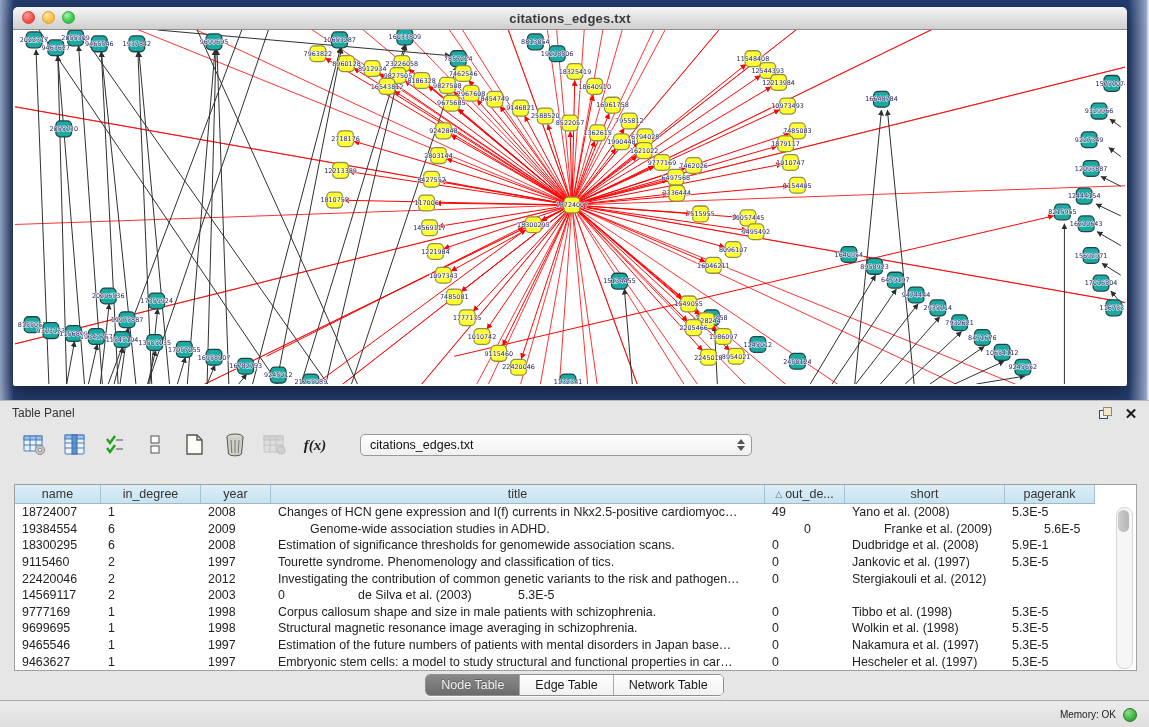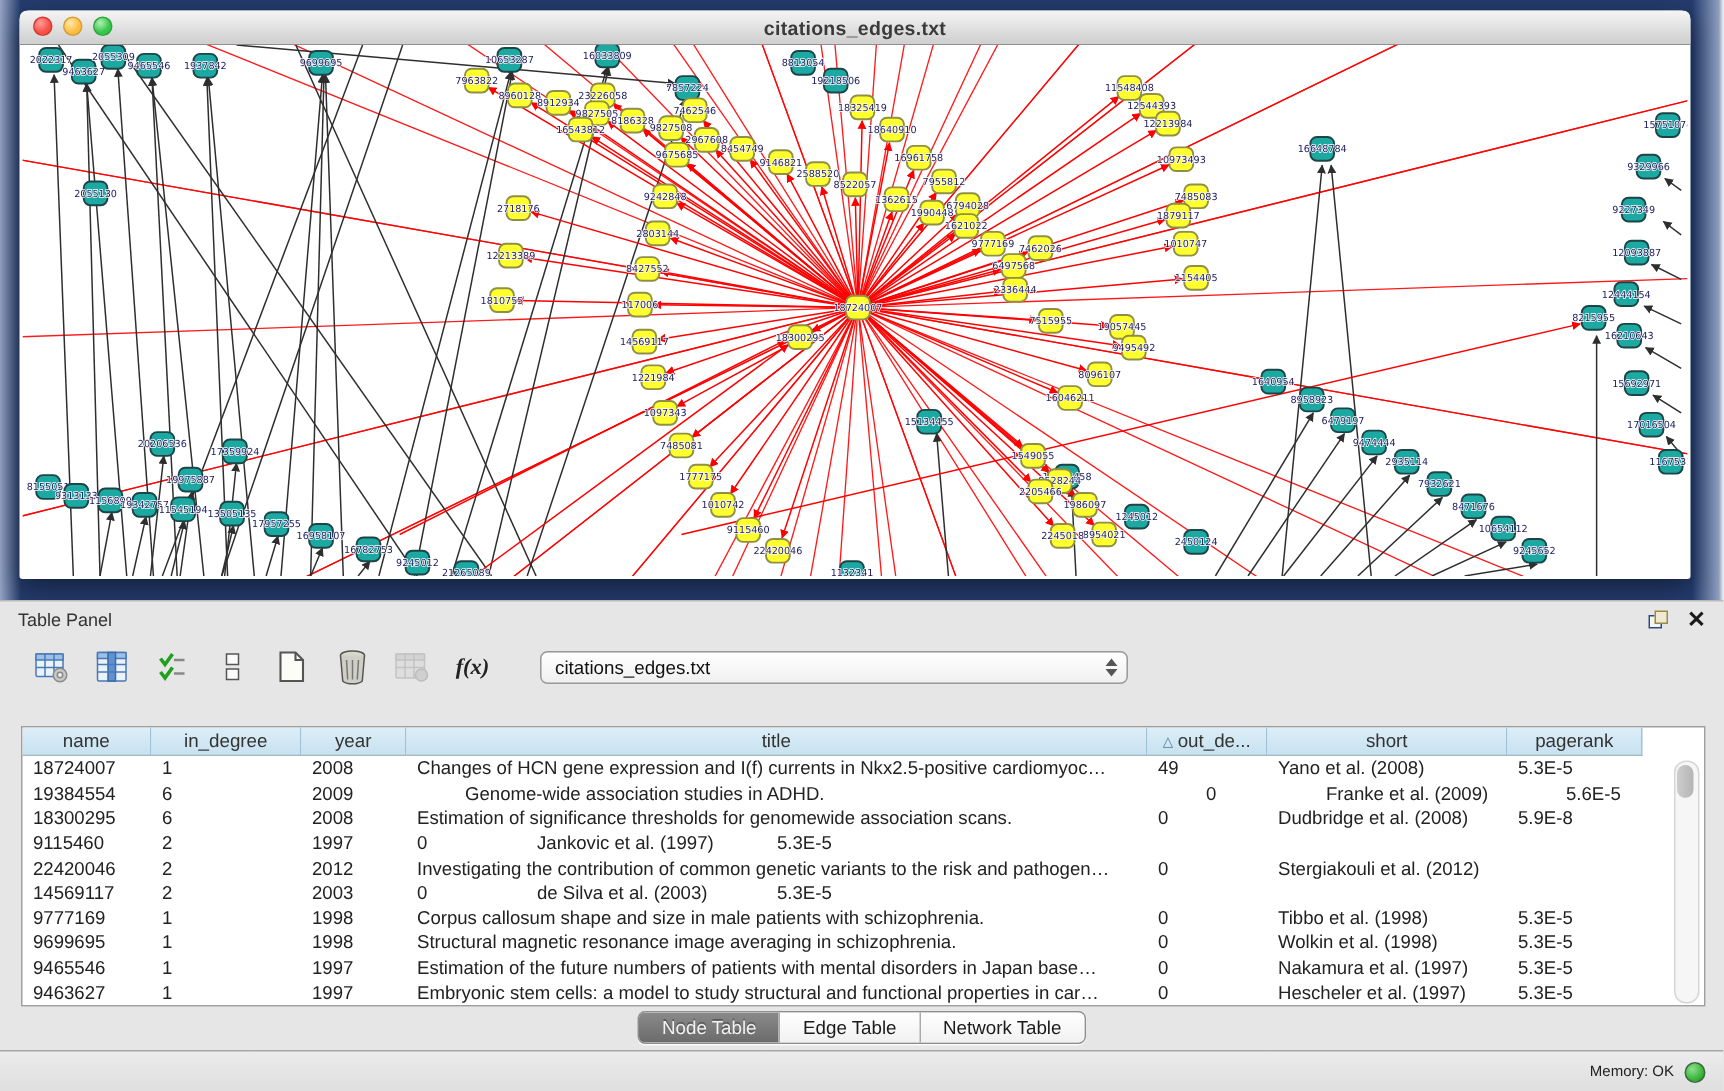--- a/index.html
+++ b/index.html
@@ -591,26 +591,27 @@
           <div class="td" style="width: 160px;">Franke et al. (2009)</div>
           <div class="td" style="width: 90px;">5.6E-5</div>
         </div>
         <div class="tr">
           <div class="td" style="width: 86px;">18300295</div>
           <div class="td" style="width: 100px;">6</div>
           <div class="td" style="width: 70px;">2008</div>
           <div class="td" style="width: 494px;">Estimation of significance thresholds for genomewide association scans.</div>
           <div class="td" style="width: 80px;">0</div>
           <div class="td" style="width: 160px;">Dudbridge et al. (2008)</div>
-          <div class="td" style="width: 90px;">5.9E-8</div>
+          <div class="td" style="width: 90px;">5.9E-1</div>
         </div>
         <div class="tr">
           <div class="td" style="width: 86px;">9115460</div>
           <div class="td" style="width: 100px;">2</div>
           <div class="td" style="width: 70px;">1997</div>
+          <div class="td" style="width: 494px;">Tourette syndrome. Phenomenology and classification of tics.</div>
           <div class="td" style="width: 80px;">0</div>
           <div class="td" style="width: 160px;">Jankovic et al. (1997)</div>
           <div class="td" style="width: 90px;">5.3E-5</div>
         </div>
         <div class="tr">
           <div class="td" style="width: 86px;">22420046</div>
           <div class="td" style="width: 100px;">2</div>
           <div class="td" style="width: 70px;">2012</div>
           <div class="td" style="width: 494px;">Investigating the contribution of common genetic variants to the risk and pathogen…</div>
           <div class="td" style="width: 80px;">0</div>

